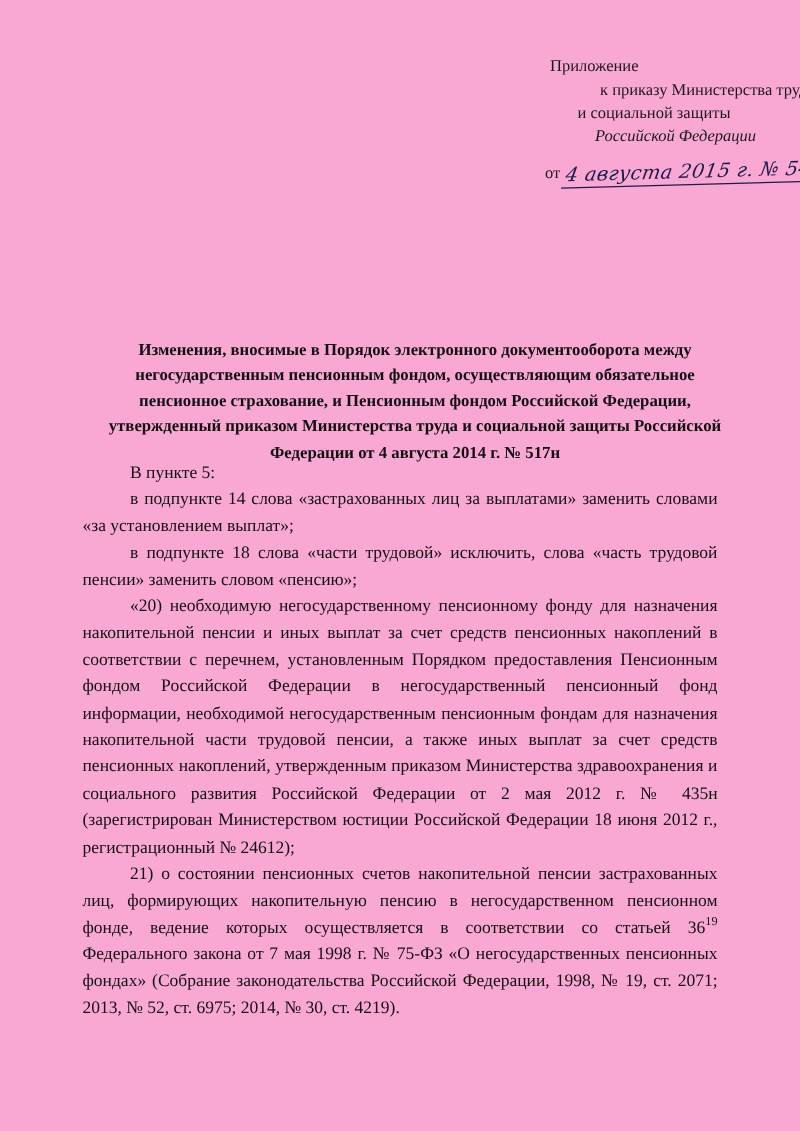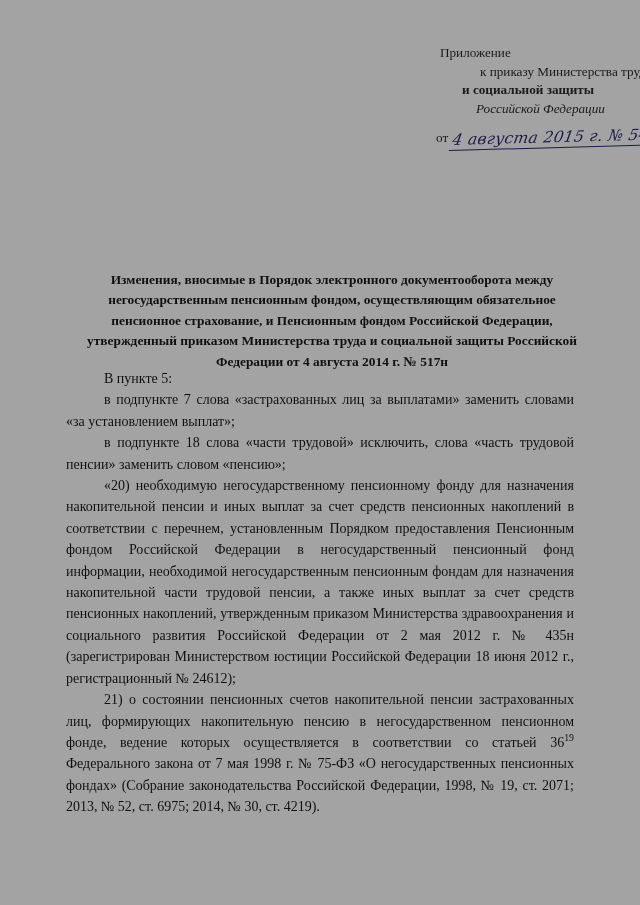--- a/index.html
+++ b/index.html
@@ -8,40 +8,40 @@
     background: #ffffff;
   }
   body {
     font-family: "Liberation Serif", "DejaVu Serif", serif;
     color: #101010;
   }
   .page {
     position: relative;
     width: 640px;
     height: 905px;
-    background: #a3a3a3;
+    background: #f9a8d4;
     overflow: hidden;
   }
 
   
   .header-block {
     position: absolute;
     left: 440px;
     top: 44px;
     width: 190px;
     font-size: 13.2px;
     line-height: 1.42;
     color: #1a1a1a;
   }
   .header-block .line {
     white-space: nowrap;
   }
   .header-block .line.indent-1 { padding-left: 0; }
   .header-block .line.indent-2 { padding-left: 8px; margin-left: 32px; }
-  .header-block .line.indent-3 { padding-left: 22px; font-weight: bold; }
+  .header-block .line.indent-3 { padding-left: 22px; }
   .header-block .line.indent-4 { padding-left: 36px; font-style: italic; }
 
   
   .date-line {
     position: absolute;
     left: 436px;
     top: 128px;
     width: 200px;
     font-size: 13.2px;
     color: #1a1a1a;
@@ -110,19 +110,19 @@
   </div>
 
   <div class="date-line">
     <span>от</span><span class="hand">4 августа 2015 г. № 541н</span>
   </div>
 
   <div class="title">Изменения, вносимые в Порядок электронного документооборота между негосударственным пенсионным фондом, осуществляющим обязательное пенсионное страхование, и Пенсионным фондом Российской Федерации, утвержденный приказом Министерства труда и социальной защиты Российской Федерации от 4 августа 2014 г. № 517н</div>
 
   <div class="body-text">
     <p class="tight"><span>В пункте 5:</span></p>
-    <p class="tight"><span>в подпункте 7 слова «застрахованных лиц за выплатами» заменить словами «за установлением выплат»;</span></p>
+    <p class="tight"><span>в подпункте 14 слова «застрахованных лиц за выплатами» заменить словами «за установлением выплат»;</span></p>
     <p class="tight"><span>в подпункте 18 слова «части трудовой» исключить, слова «часть трудовой пенсии» заменить словом «пенсию»;</span></p>
     <p class="tight"><span>«20) необходимую негосударственному пенсионному фонду для назначения накопительной пенсии и иных выплат за счет средств пенсионных накоплений в соответствии с перечнем, установленным Порядком предоставления Пенсионным фондом Российской Федерации в негосударственный пенсионный фонд информации, необходимой негосударственным пенсионным фондам для назначения накопительной части трудовой пенсии, а также иных выплат за счет средств пенсионных накоплений, утвержденным приказом Министерства здравоохранения и социального развития Российской Федерации от 2 мая 2012 г. № 435н (зарегистрирован Министерством юстиции Российской Федерации 18 июня 2012 г., регистрационный № 24612);</span></p>
     <p class="tight"><span>21) о состоянии пенсионных счетов накопительной пенсии застрахованных лиц, формирующих накопительную пенсию в негосударственном пенсионном фонде, ведение которых осуществляется в соответствии со статьей 36<sup>19</sup> Федерального закона от 7 мая 1998 г. № 75-ФЗ «О негосударственных пенсионных фондах» (Собрание законодательства Российской Федерации, 1998, № 19, ст. 2071; 2013, № 52, ст. 6975; 2014, № 30, ст. 4219).</span></p>
   </div>
 
 </div>
 
 </body></html>

